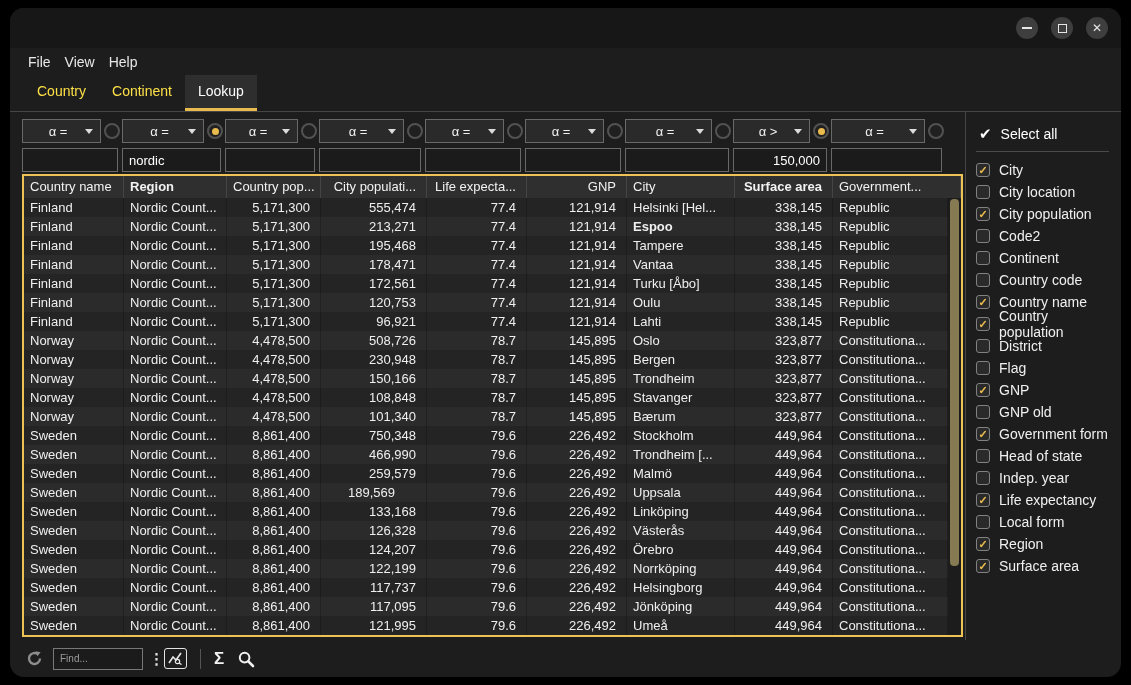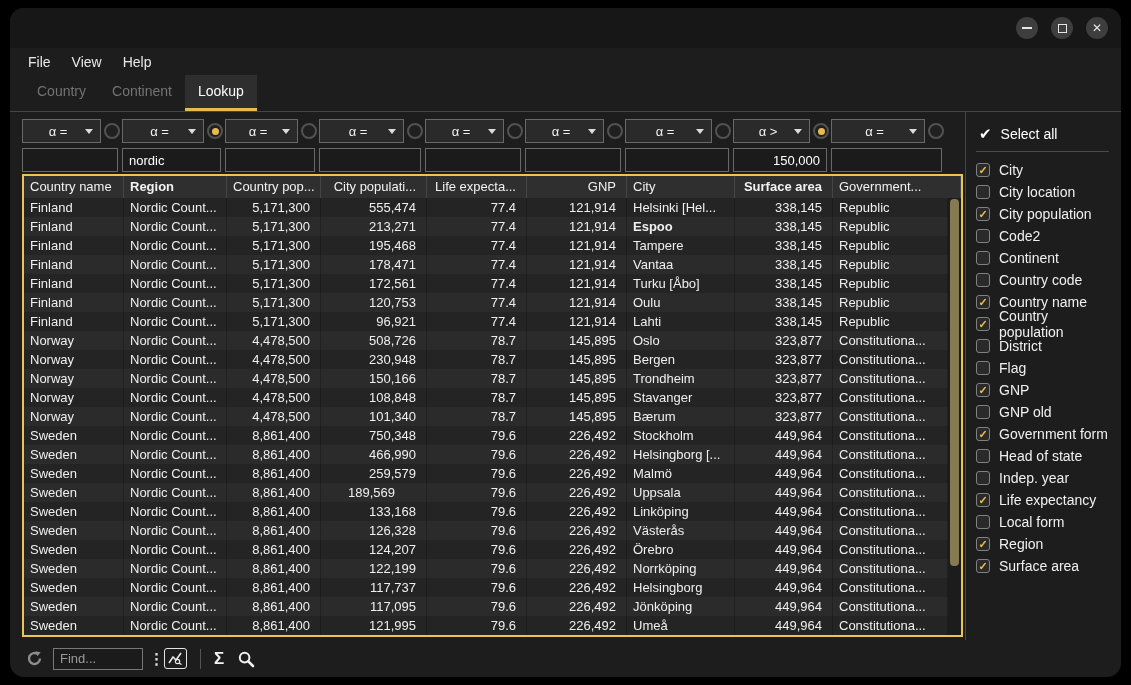--- a/index.html
+++ b/index.html
@@ -18,26 +18,26 @@
   .titlebar { height:40px; background:#171717; position:relative;
     display:flex; align-items:center; justify-content:center; flex:0 0 auto; }
   .title { color:#fff; font-size:14px; font-weight:bold; }
   .win-btns { position:absolute; right:13px; top:9px; display:flex; gap:13px; }
   .win-btn { width:22px; height:22px; border-radius:50%; background:#3e3e3e;
     display:flex; align-items:center; justify-content:center; cursor:pointer; }
   .glyph-min { width:10px; height:2px; background:#e6e6e6; display:block; }
   .glyph-max { width:9px; height:9px; border:1.5px solid #e6e6e6; display:block; }
   .glyph-close { color:#e6e6e6; font-size:12px; line-height:1; }
   
-  .menubar { height:27px; display:flex; align-items:center; gap:21px;
+  .menubar { height:27px; display:flex; align-items:center; gap:14px;
     padding-left:18px; flex:0 0 auto; }
   .menu-item { color:#e8e8e8; font-size:14px; cursor:default; }
   
   .tabbar { height:36px; display:flex; align-items:stretch; padding-left:14px; flex:0 0 auto; }
-  .tab { padding:8px 13px 5px; font-size:14px; color:#737373;
+  .tab { padding:8px 13px 5px; font-size:14px; color:#fde047;
     border-bottom:3px solid transparent; cursor:pointer; }
   .tab.active { background:#2e2e2e; color:#fff; }
   
   .content { flex:1; display:flex; flex-direction:column; border-top:1px solid #464646; min-height:0; }
   .content-row { flex:1; display:flex; min-height:0; }
   .main { width:955px; flex:0 0 auto; display:flex; flex-direction:column; }
   
   .filter-row { display:flex; padding:7px 0 0 12px; height:62px; flex:0 0 auto; }
   .filter-unit { display:flex; flex-direction:column; flex:0 0 auto; }
   .fctl { display:flex; align-items:center; height:24px; }
@@ -82,21 +82,21 @@
   .sb-item { display:flex; align-items:center; gap:9px; height:22px;
     font-size:14px; color:#f0f0f0; cursor:pointer; }
   .cbox { width:14px; height:14px; border:1px solid #828282; border-radius:3px;
     background:#2a2a2a; display:flex; align-items:center; justify-content:center;
     font-size:11px; line-height:1; font-weight:bold; color:#e9bb4f; flex:0 0 auto; }
   
   .statusbar { height:37px; flex:0 0 auto; display:flex; align-items:center;
     padding:0 14px 0 16px; }
   .refresh-btn { margin-right:10px; display:flex; align-items:center; cursor:pointer; }
   .findbox input { width:90px; height:22px; border:1px solid #787878; background:#1b1b1b;
-    color:#ddd; font-size:13px; padding:8px 6px; font-family:inherit; outline:none; }
+    color:#ddd; font-size:10px; padding:8px 6px; font-family:inherit; outline:none; }
   .findbox input::placeholder { color:#9a9a9a; }
   .kebab { color:#e0e0e0; font-size:15px; font-weight:bold; margin-left:6px; cursor:pointer; }
   .status-center { flex:1; text-align:center; color:#f0f0f0; font-size:14px; }
   .status-icons { display:flex; align-items:center; gap:13px; }
   .icon-box { width:23px; height:21px; border:1px solid #e4e4e4; border-radius:3px;
     display:flex; align-items:center; justify-content:center; cursor:pointer; }
   .vsep { width:1px; height:20px; background:#555; }
   .sigma { color:#f2f2f2; font-size:17px; font-weight:bold; cursor:pointer; }
   .mag { display:flex; align-items:center; cursor:pointer; }
 </style>
@@ -403,21 +403,21 @@
                   <div class="td right" style="width: 98px;">449,964</div>
                   <div class="td" style="width: 115px; flex: 1 1 0%;">Constitutiona...</div>
                 </div>
                 <div class="tr">
                   <div class="td" style="width: 100px;">Sweden</div>
                   <div class="td" style="width: 103px;">Nordic Count...</div>
                   <div class="td right" style="width: 94px;">8,861,400</div>
                   <div class="td right" style="width: 106px;">466,990</div>
                   <div class="td right" style="width: 100px;">79.6</div>
                   <div class="td right" style="width: 100px;">226,492</div>
-                  <div class="td" style="width: 108px;">Helsingborg [...</div>
+                  <div class="td" style="width: 108px;">Trondheim [...</div>
                   <div class="td right" style="width: 98px;">449,964</div>
                   <div class="td" style="width: 115px; flex: 1 1 0%;">Constitutiona...</div>
                 </div>
                 <div class="tr">
                   <div class="td" style="width: 100px;">Sweden</div>
                   <div class="td" style="width: 103px;">Nordic Count...</div>
                   <div class="td right" style="width: 94px;">8,861,400</div>
                   <div class="td right" style="width: 106px;">259,579</div>
                   <div class="td right" style="width: 100px;">79.6</div>
                   <div class="td right" style="width: 100px;">226,492</div>

